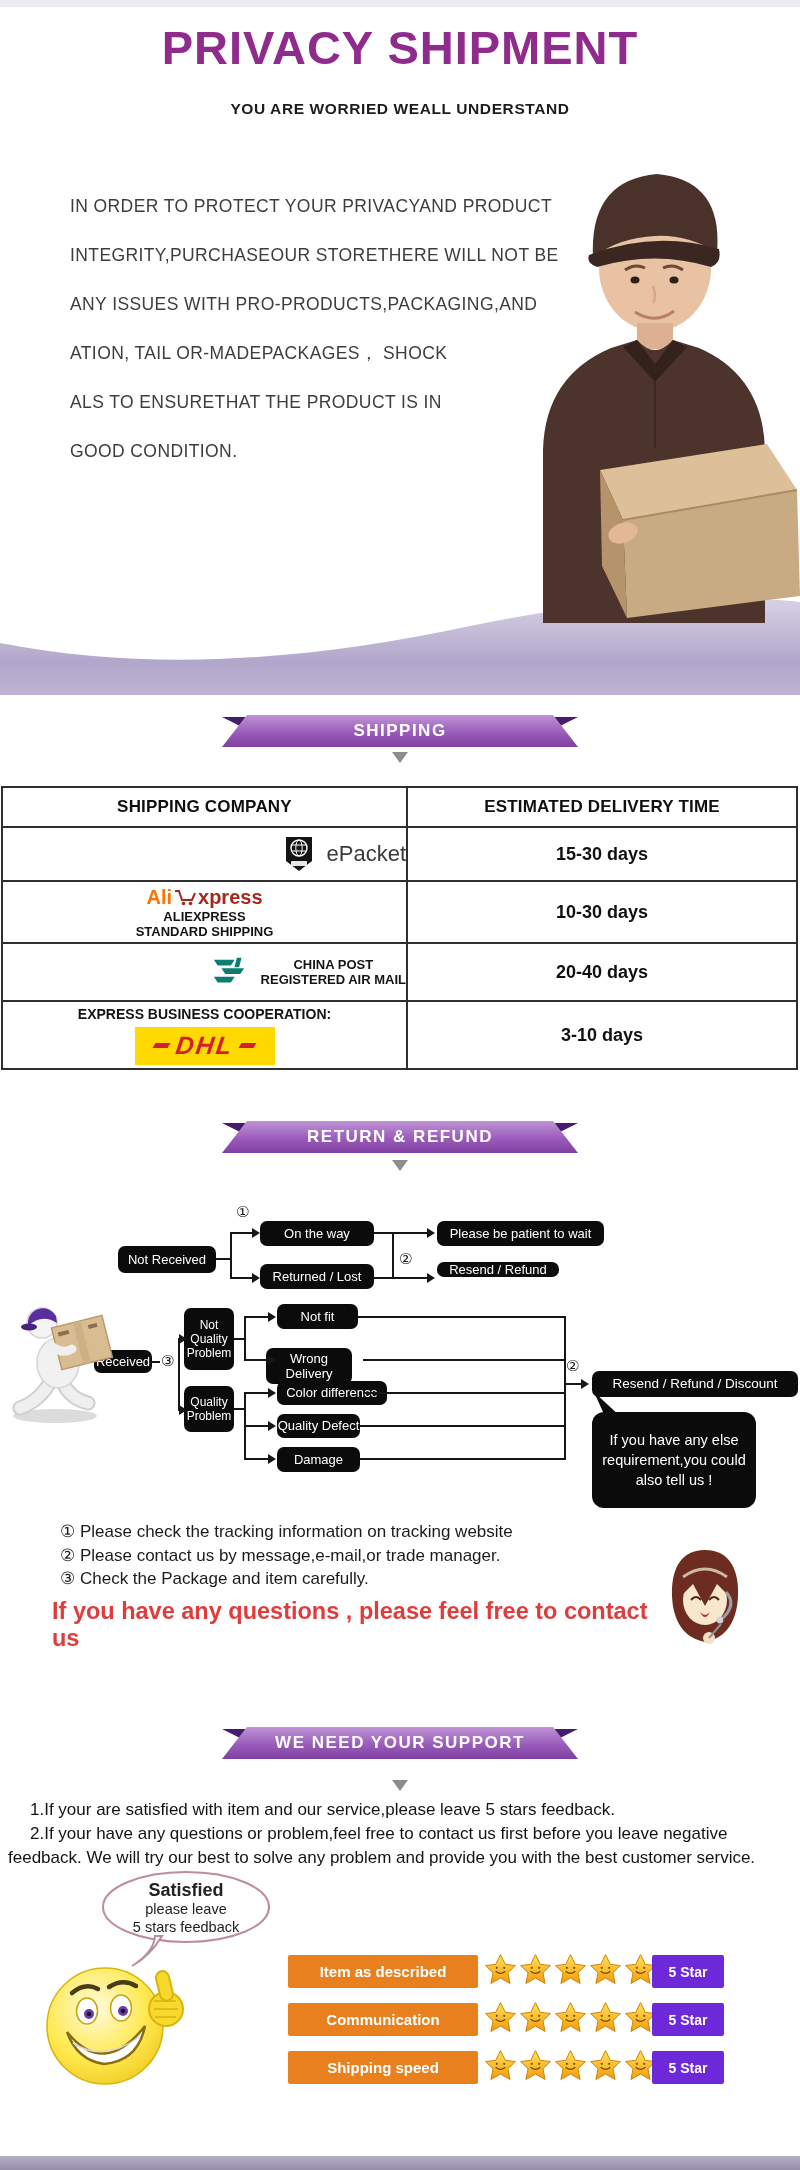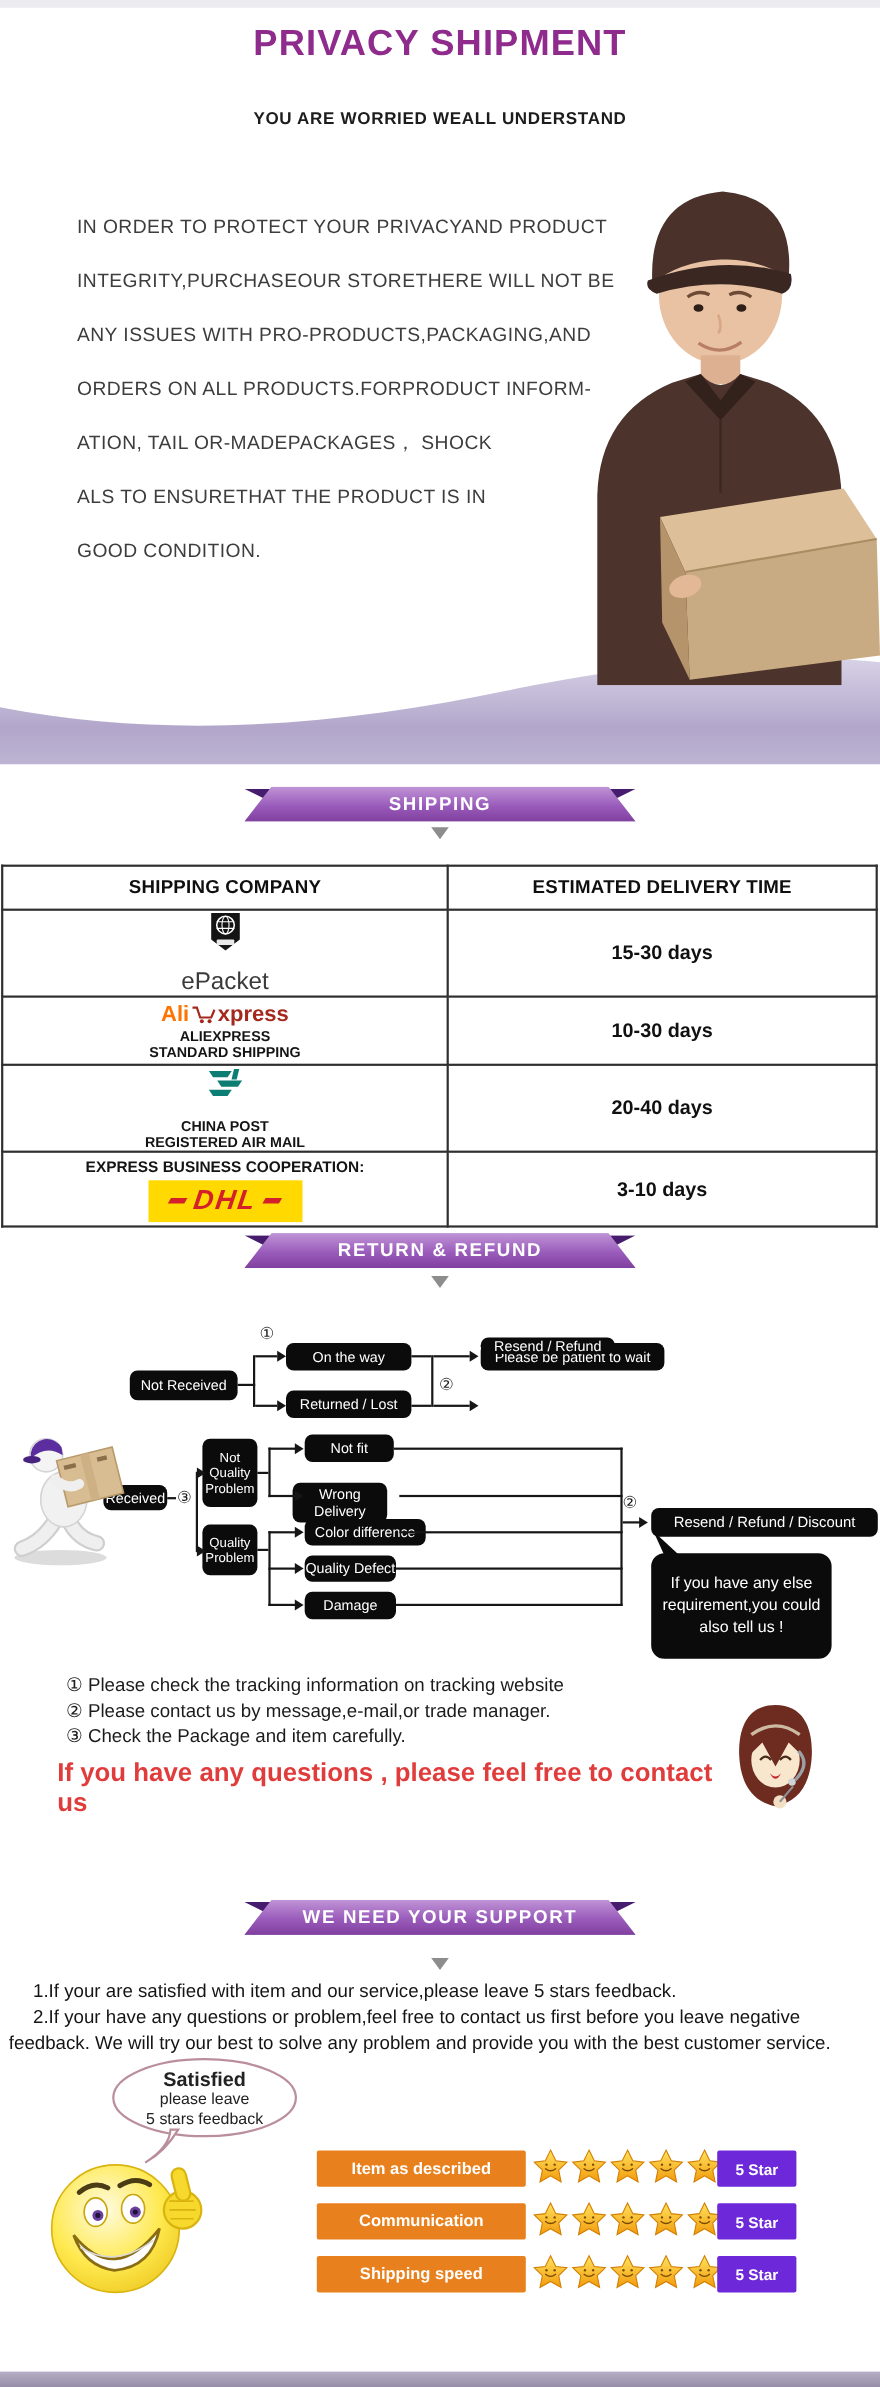--- a/index.html
+++ b/index.html
@@ -2,21 +2,21 @@
 <html><head>
 <meta charset="utf-8">
 <style>
   html,body{margin:0;padding:0;background:#dcdcdc;}
   .page{position:relative;width:800px;height:2170px;margin:0 auto;background:#ffffff;
         font-family:"Liberation Sans",sans-serif;overflow:hidden;}
 
   
   .topstrip{position:absolute;left:0;top:0;width:800px;height:7px;background:#ececf0;}
   .hero-title{position:absolute;left:0;top:20px;width:800px;text-align:center;
-    font-size:33px;font-weight:700;letter-spacing:1px;color:#8e2b8d;}
+    font-size:47px;font-weight:700;letter-spacing:1px;color:#8e2b8d;}
   .hero-sub{position:absolute;left:0;top:100px;width:800px;text-align:center;
     font-size:15.5px;font-weight:600;letter-spacing:.6px;color:#1c1c1c;}
   .hero-par{position:absolute;left:70px;top:182px;width:470px;font-size:17.5px;
     color:#3d3d3d;letter-spacing:.4px;}
   .hero-par div{height:49px;line-height:49px;white-space:nowrap;}
   .lav-band{position:absolute;left:0;top:588px;width:800px;height:107px;}
   .man{position:absolute;left:505px;top:138px;width:295px;height:485px;}
 
   
   .ribbon{position:absolute;left:222px;width:356px;height:33px;}
@@ -30,21 +30,21 @@
     display:flex;align-items:center;justify-content:center;}
   .tri{position:absolute;left:392px;width:0;height:0;border-left:8px solid transparent;
     border-right:8px solid transparent;border-top:11px solid #8d8d8d;}
 
   
   table.ship{position:absolute;left:1px;top:786px;width:797px;border-collapse:collapse;}
   table.ship td{border:2px solid #2f2f2f;text-align:center;vertical-align:middle;padding:0;}
   td.c1{width:403px;}
   .th{font-size:17px;font-weight:800;color:#0f0f0f;letter-spacing:.2px;}
   .days{font-size:18px;font-weight:600;color:#101010;}
-  .cellflex{display:flex;align-items:center;justify-content:flex-end;gap:13px;flex-direction:column;}
+  .cellflex{display:flex;align-items:center;justify-content:flex-end;gap:13px;}
   .epk-name{font-size:22px;color:#3a3a3a;}
   .ali-line{display:flex;align-items:center;justify-content:center;gap:2px;font-weight:800;font-size:20px;}
   .ali-pre{color:#ff7300;}
   .ali-suf{color:#a5281e;}
   .sublines{font-size:13px;font-weight:700;color:#141414;line-height:15px;}
   .coop{font-size:14px;font-weight:700;color:#141414;margin-bottom:5px;}
   .dhl{display:inline-flex;align-items:center;justify-content:center;gap:7px;width:140px;height:38px;
     background:#ffd900;}
   .dhl .lt{font-size:25px;font-weight:900;font-style:italic;color:#d3202a;letter-spacing:2px;transform:skewX(-8deg);}
   .dhl .bar{width:15px;height:5px;background:#d3202a;transform:skewX(-30deg);}
@@ -122,21 +122,20 @@
 
   <div class="topstrip"></div>
 
   <div class="hero-title">PRIVACY SHIPMENT</div>
   <div class="hero-sub">YOU ARE WORRIED WEALL UNDERSTAND</div>
 
   <div class="hero-par">
     <div>IN ORDER TO PROTECT YOUR PRIVACYAND PRODUCT</div>
     <div>INTEGRITY,PURCHASEOUR STORETHERE WILL NOT BE</div>
     <div>ANY ISSUES WITH PRO-PRODUCTS,PACKAGING,AND</div>
-    <div>ORDERS ON ALL PRODUCTS.FORPRODUCT INFORM-</div>
     <div>ATION, TAIL OR-MADEPACKAGES， SHOCK</div>
     <div>ALS TO ENSURETHAT THE PRODUCT IS IN</div>
     <div>GOOD CONDITION.</div>
   </div>
 
   <svg class="lav-band" viewBox="0 0 800 107" preserveAspectRatio="none">
     <path d="M0,55 C160,86 320,70 470,38 C600,11 720,5 800,14 L800,107 L0,107 Z" fill="url(#gdBand)"></path>
   </svg>
 
   <svg class="man" viewBox="0 0 295 485">
@@ -243,21 +242,21 @@
     <div class="fold l"></div>
     <div class="fold r"></div>
     <div class="band">RETURN &amp; REFUND</div>
   </div>
   <div class="tri" style="top:1160px"></div>
 
   <div class="fbox" style="left:118px;top:1246px;width:98px;height:27px">Not Received</div>
   <div class="fbox" style="left:260px;top:1221px;width:114px;height:25px">On the way</div>
   <div class="fbox" style="left:260px;top:1264px;width:114px;height:25px">Returned / Lost</div>
   <div class="fbox" style="left:437px;top:1221px;width:167px;height:25px">Please be patient to wait</div>
-  <div class="fbox" style="left:437px;top:1216px;width:122px;height:15px">Resend / Refund</div>
+  <div class="fbox" style="left:437px;top:1262px;width:122px;height:15px">Resend / Refund</div>
   <div class="fbox" style="left:94px;top:1350px;width:58px;height:23px">Received</div>
   <div class="fbox sm" style="left:184px;top:1308px;width:50px;height:62px">Not Quality Problem</div>
   <div class="fbox sm" style="left:184px;top:1386px;width:50px;height:46px">Quality Problem</div>
   <div class="fbox" style="left:277px;top:1304px;width:81px;height:25px">Not fit</div>
   <div class="fbox" style="left:266px;top:1348px;width:86px;height:36px">Wrong Delivery</div>
   <div class="fbox" style="left:277px;top:1381px;width:110px;height:24px">Color difference</div>
   <div class="fbox" style="left:277px;top:1414px;width:83px;height:24px">Quality Defect</div>
   <div class="fbox" style="left:277px;top:1447px;width:83px;height:25px">Damage</div>
   <div class="fbox" style="left:592px;top:1371px;width:206px;height:26px;font-size:13.5px">Resend / Refund / Discount</div>
 

